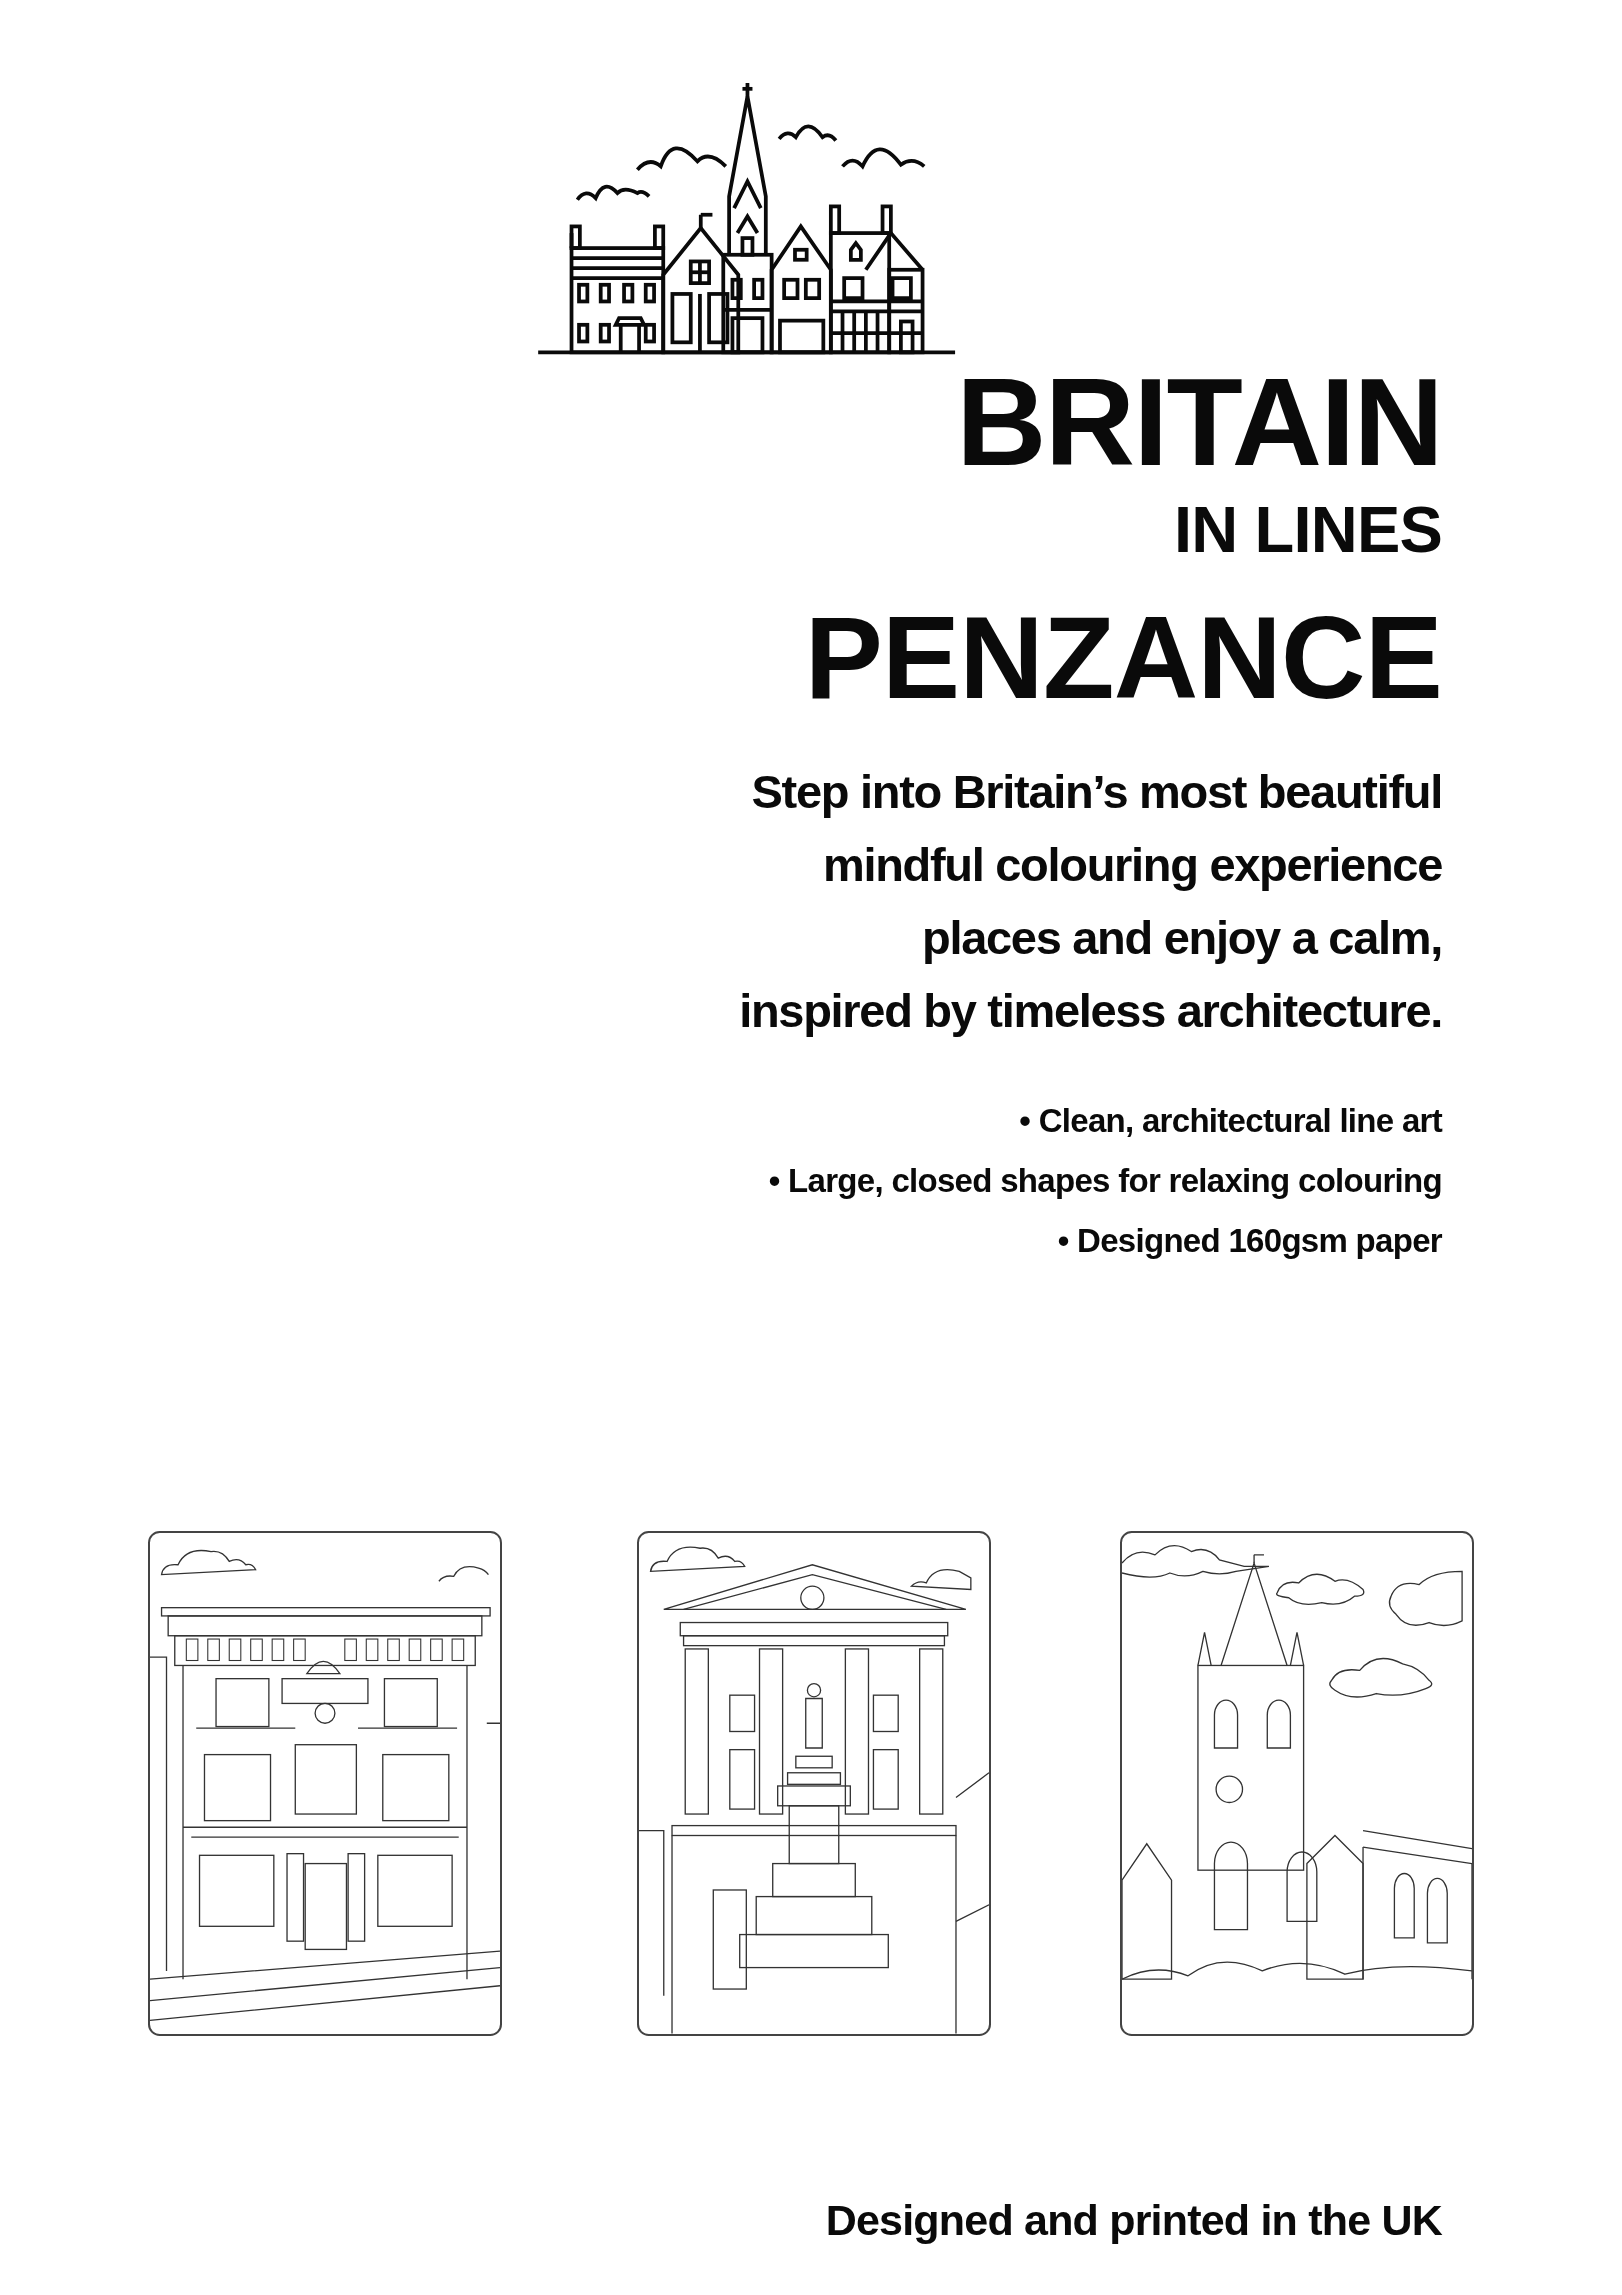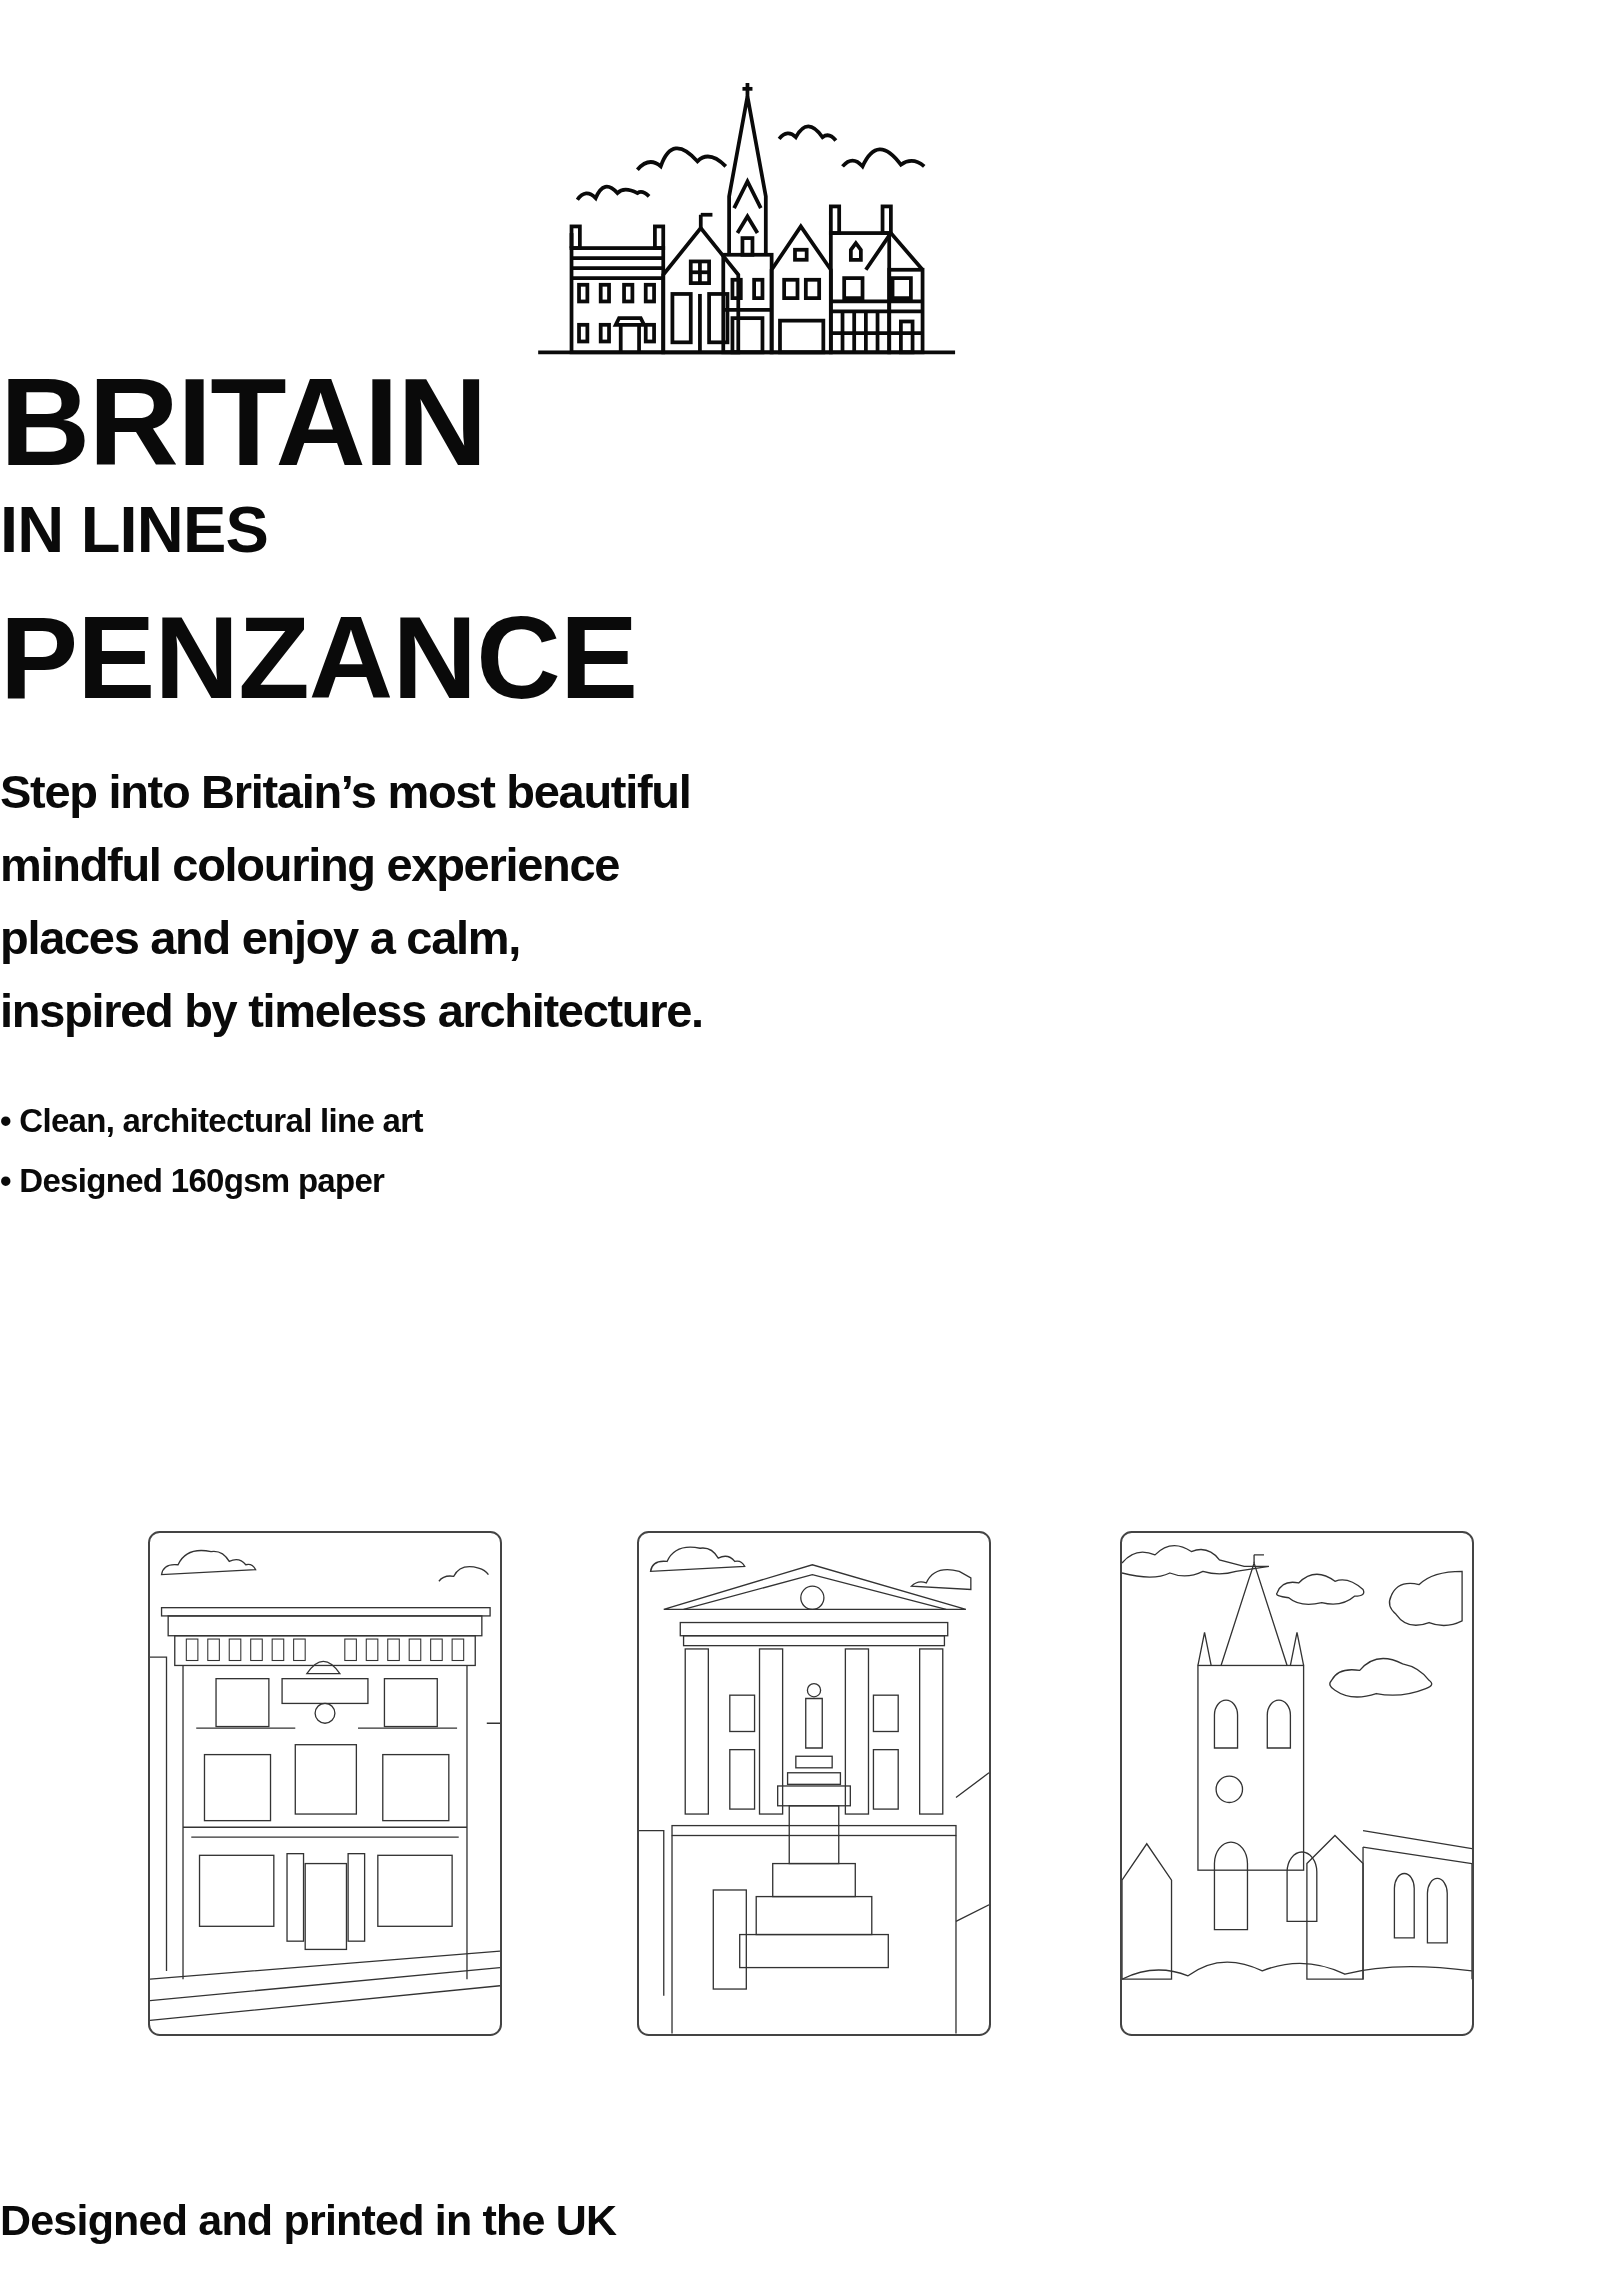--- a/index.html
+++ b/index.html
@@ -1,19 +1,19 @@
 <!DOCTYPE html>
 <html style="font-size:13.3px"><head>
 <meta charset="utf-8">
 <style>
   html, body { margin:0; padding:0; background:#ffffff; }
   body { width:1623px; height:2295px; position:relative; overflow:hidden;
          font-family:"Liberation Sans", "DejaVu Sans", sans-serif; color:#0a0a0a; }
   .abs { position:absolute; }
-  .center-text { position:absolute; left:0; width:1434px; text-align:left; }
+  .center-text { position:absolute; left:8px; width:1434px; text-align:right; }
   #logo { left:534px; top:83px; width:567px; height:283px; }
   #title-britain { top:359px; font-size:125px; font-weight:bold; line-height:125px; letter-spacing:-1.7px; }
   #title-inlines { top:496px; font-size:65px; font-weight:bold; line-height:67px; letter-spacing:-0.8px; }
   #title-place { top:599px; font-size:117px; font-weight:bold; line-height:117px; letter-spacing:-0.8px; }
   #tagline { top:755px; font-size:47px; font-weight:bold; line-height:73px; letter-spacing:-1.3px; }
   #features { top:1091px; margin:0; padding:0; list-style:none; font-size:33px; font-weight:bold; line-height:60px; letter-spacing:-0.7px; }
   #footer { top:2195px; font-size:43px; font-weight:bold; line-height:50px; letter-spacing:-0.8px; }
   .panel { position:absolute; top:1531px; width:354px; height:505px; border:2.1px solid #444; border-radius:11.7px; box-sizing:border-box; overflow:hidden; background:#fff; }
   .panel svg { width:100%; height:100%; display:block; }
   #panel-1 { left:148px; }
@@ -104,20 +104,21 @@
 
 <div id="tagline" class="center-text">
   <div>Step into Britain’s most beautiful</div>
   <div>mindful colouring experience</div>
   <div>places and enjoy a calm,</div>
   <div>inspired by timeless architecture.</div>
 </div>
 
 <ul id="features" class="center-text">
   <li>• Clean, architectural line art</li>
+  <li>• Large, closed shapes for relaxing colouring</li>
   <li>• Designed 160gsm paper</li>
 </ul>
 
 <div id="panel-1" class="panel">
   <svg viewBox="0 0 424 606" fill="none" stroke="#333" stroke-width="1.6">
     <path d="M14 50 q2 -14 20 -12 q10 -22 40 -16 q14 -2 22 12 q12 -6 20 4 q8 -2 12 6 z"></path>
     <path d="M350 58 q6 -8 18 -6 q8 -16 30 -10 q8 2 12 8"></path>
     <rect x="14" y="90" width="398" height="10"></rect>
     <rect x="22" y="100" width="380" height="24"></rect>
     <rect x="30" y="124" width="364" height="36"></rect>

